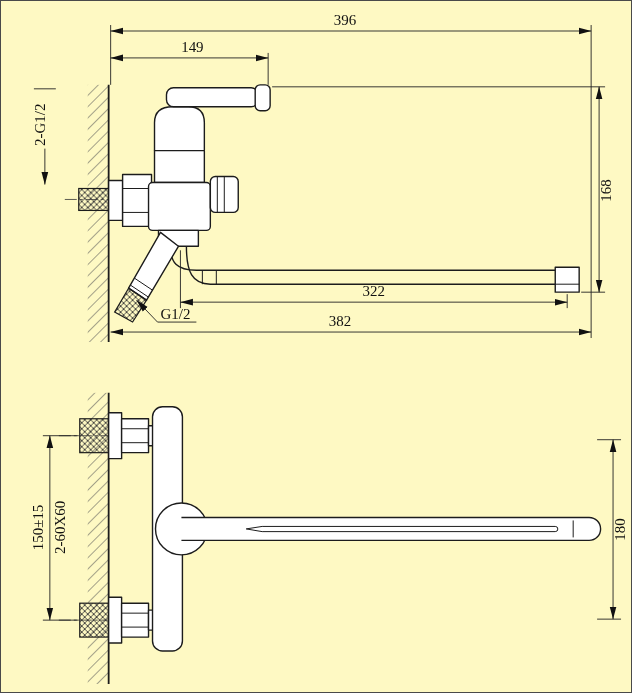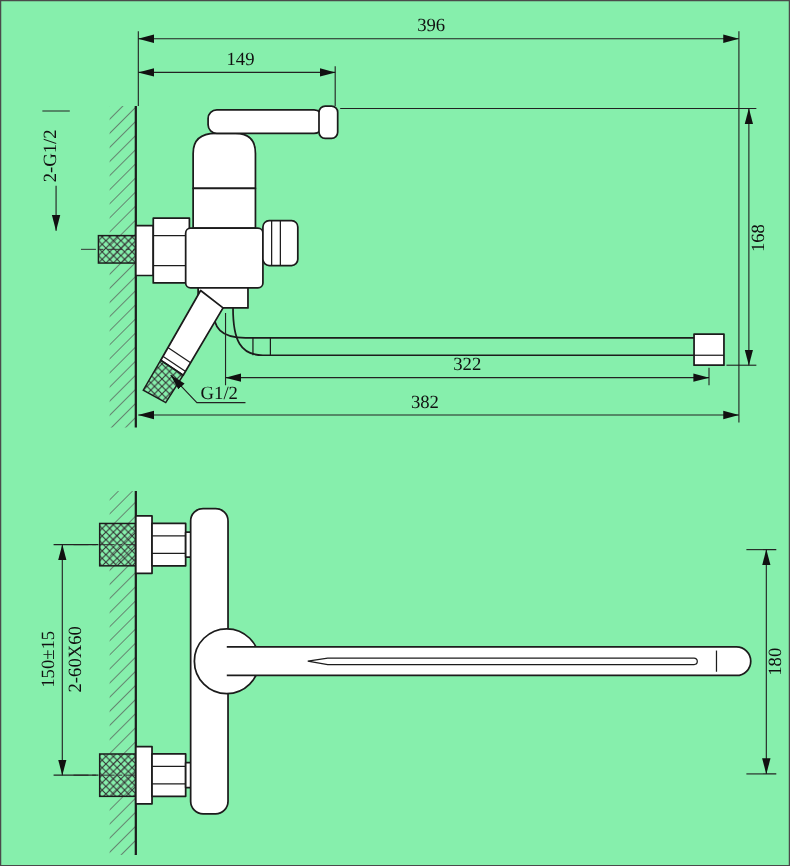--- a/index.html
+++ b/index.html
@@ -1,17 +1,17 @@
 <!DOCTYPE html>
 <html><head>
 <meta charset="utf-8">
 <style>
   html,body{margin:0;padding:0;background:#e8e8e8;}
   .sheet{
-    width:632px;height:693px;position:relative;background:#86efac;
+    width:632px;height:693px;position:relative;background:#fef9c3;
     border:1px solid #4a4a4a;box-sizing:border-box;margin:0 auto;
     font-family:"Liberation Serif", serif;
   }
   svg{position:absolute;left:0;top:0;width:100%;height:100%;}
   .part{fill:#ffffff;stroke:#1c1c1c;stroke-width:1.4;stroke-linejoin:round;}
   .ln{fill:none;stroke:#1c1c1c;stroke-width:1.4;stroke-linejoin:round;}
   .thin{fill:none;stroke:#1c1c1c;stroke-width:1;}
   .wall{stroke:#1c1c1c;stroke-width:1.8;}
   .cl{stroke:#333;stroke-width:0.8;stroke-dasharray:12 3 3 3;fill:none;}
   .dim{stroke:#222;stroke-width:0.9;fill:none;}

